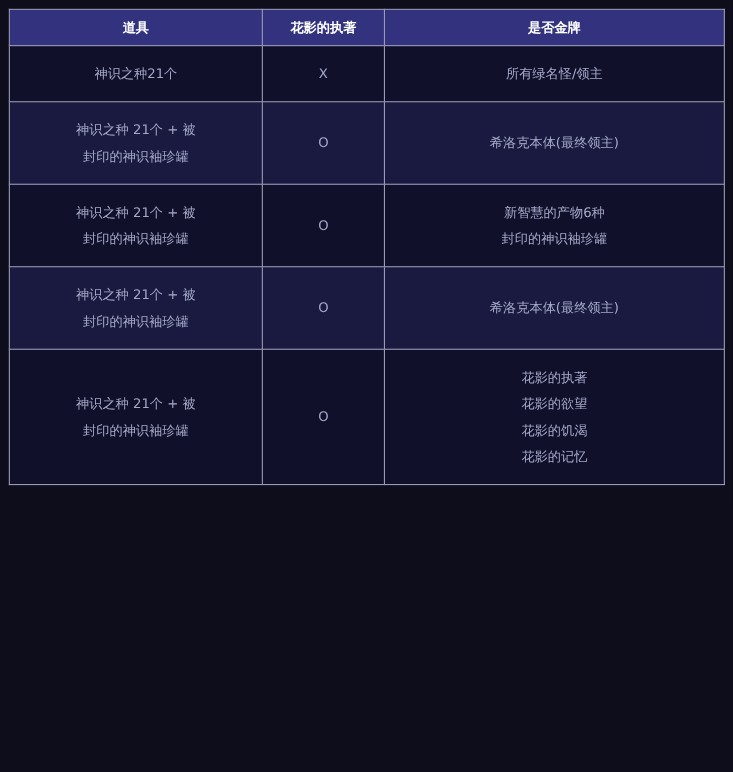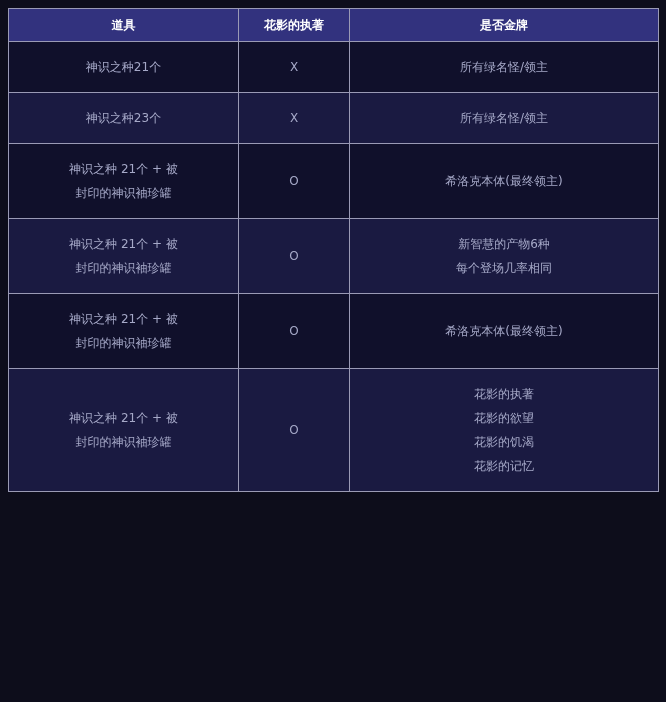--- a/index.html
+++ b/index.html
@@ -74,37 +74,32 @@
         <th>花影的执著</th>
         <th>是否金牌</th>
       </tr>
     </thead>
     <tbody>
       <tr class="h-1">
         <td>神识之种21个</td>
         <td>X</td>
         <td>所有绿名怪/领主</td>
       </tr>
-      <tr class="h-1">
-        <td>神识之种23个</td>
-        <td>X</td>
-        <td>所有绿名怪/领主</td>
-      </tr>
       <tr class="h-2">
         <td>神识之种 21个 + 被
 封印的神识袖珍罐</td>
         <td>O</td>
         <td>希洛克本体(最终领主)</td>
       </tr>
       <tr class="h-2">
         <td>神识之种 21个 + 被
 封印的神识袖珍罐</td>
         <td>O</td>
         <td>新智慧的产物6种
-每个登场几率相同</td>
+封印的神识袖珍罐</td>
       </tr>
       <tr class="h-2">
         <td>神识之种 21个 + 被
 封印的神识袖珍罐</td>
         <td>O</td>
         <td>希洛克本体(最终领主)</td>
       </tr>
       <tr class="h-4">
         <td>神识之种 21个 + 被
 封印的神识袖珍罐</td>

